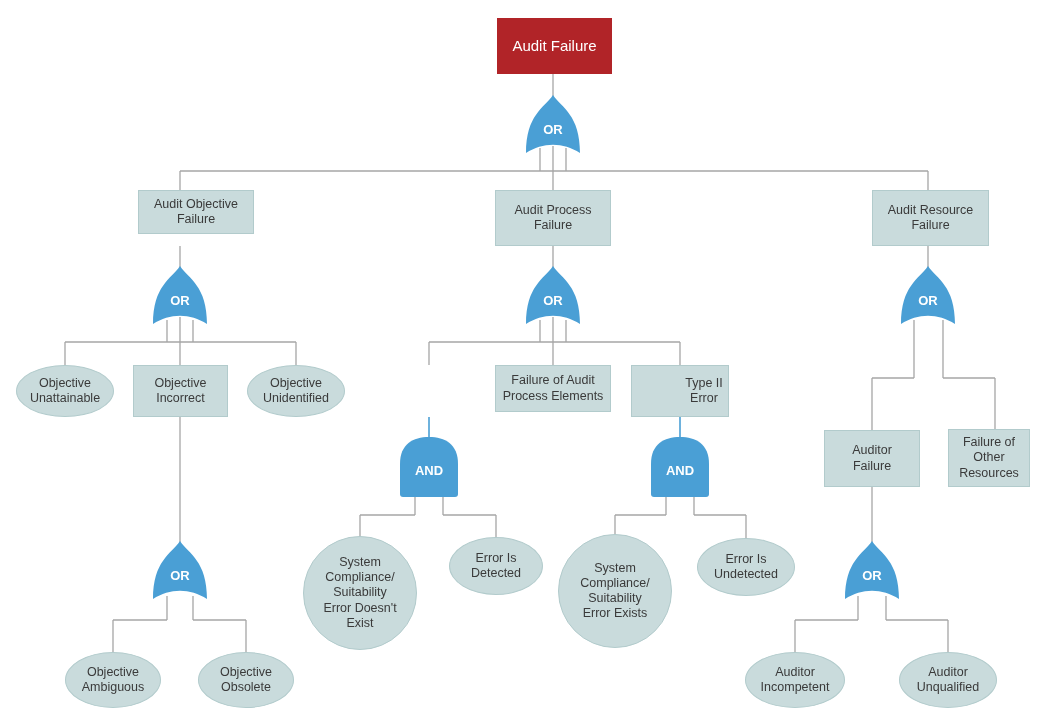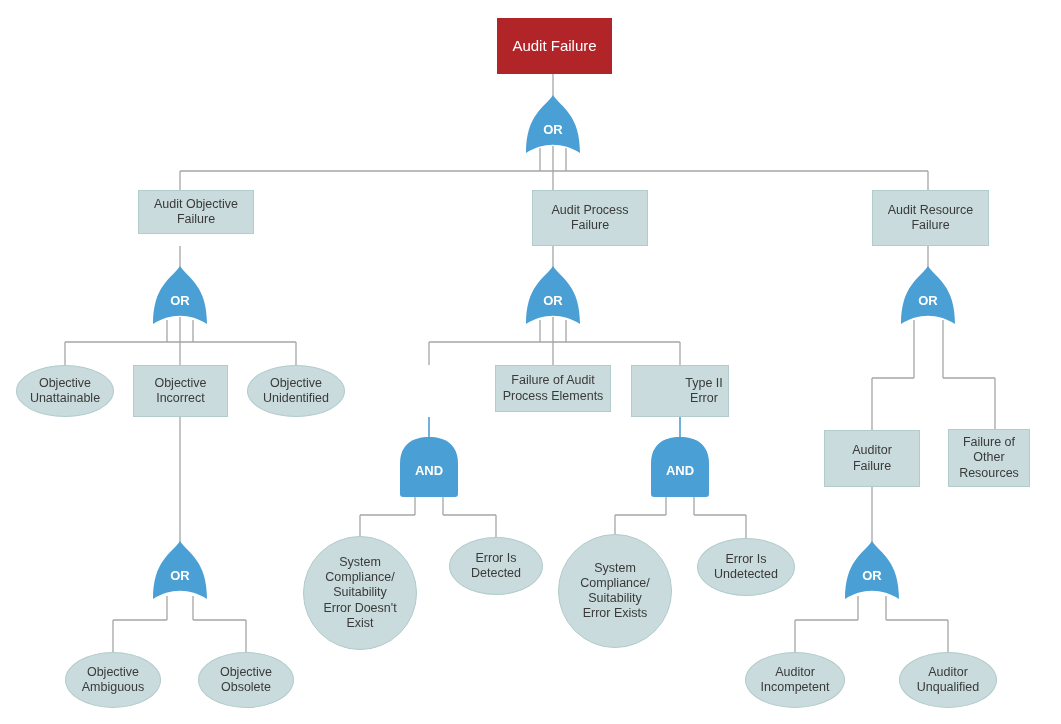--- a/index.html
+++ b/index.html
@@ -97,21 +97,21 @@
     <g transform="translate(845,541)">
       <path class="gate-shape" d="M27 0 C36 13 54 20 54 58 C37 47 17 47 0 58 C0 20 18 13 27 0 Z"></path>
       <text class="gate-label" x="27" y="39">OR</text>
     </g>
   </svg>
 
   <div class="node top-event" style="left:497px;top:18px;width:115px;height:56px;">Audit Failure</div>
 
   <div class="node" style="left:122px;top:190px;width:116px;height:44px;margin-left:16px;">Audit Objective
 Failure</div>
-  <div class="node" style="left:495px;top:190px;width:116px;height:56px;margin-left:37px;">Audit Process
+  <div class="node" style="left:495px;top:190px;width:116px;height:56px;">Audit Process
 Failure</div>
   <div class="node" style="left:872px;top:190px;width:117px;height:56px;">Audit Resource
 Failure</div>
 
   <div class="node ellipse" style="left:16px;top:365px;width:98px;height:52px;">Objective
 Unattainable</div>
   <div class="node" style="left:133px;top:365px;width:95px;height:52px;">Objective
 Incorrect</div>
   <div class="node ellipse" style="left:247px;top:365px;width:98px;height:52px;">Objective
 Unidentified</div>

